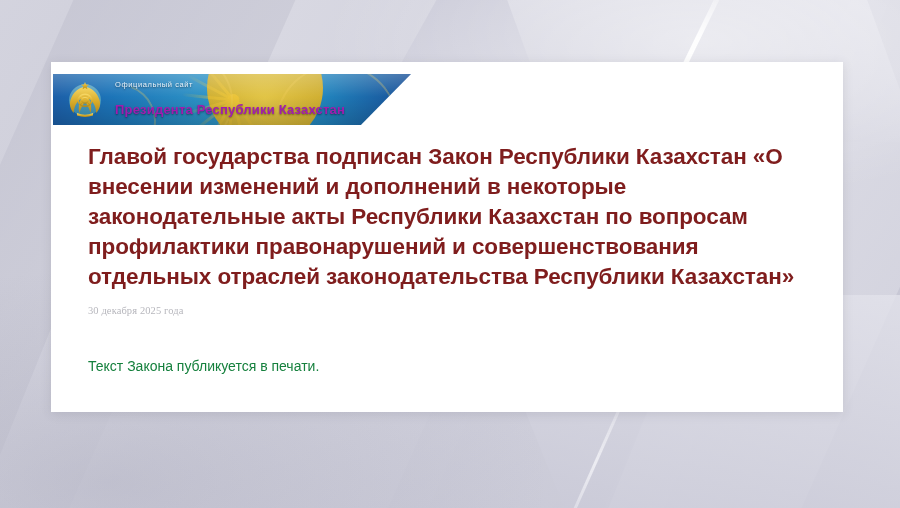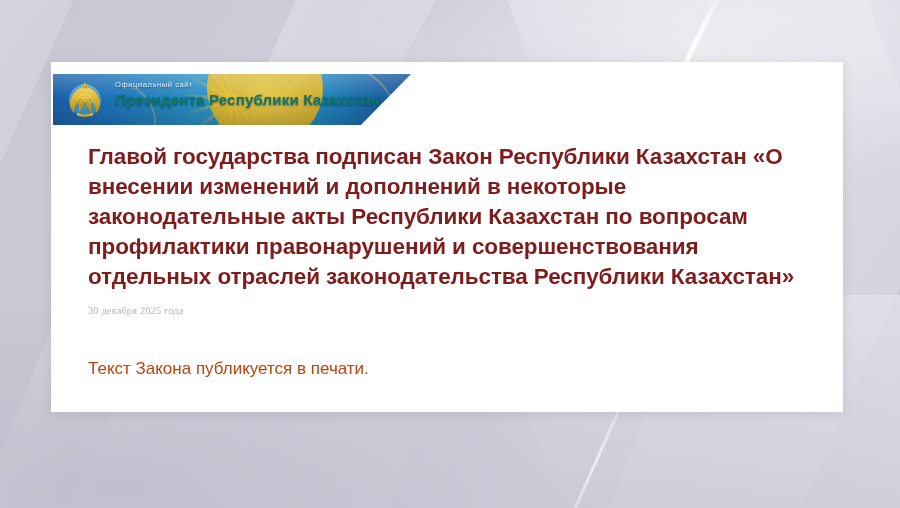--- a/index.html
+++ b/index.html
@@ -257,30 +257,30 @@
     left: 62px;
     top: 7px;
     color: #ffffff;
     text-shadow: 0 1px 2px rgba(0,0,0,.45);
   }
   .banner-sub {
     font-size: 7.5px;
     letter-spacing: .6px;
     line-height: 1;
     color: #e9f3fb;
-    margin-bottom: 3px;
+    margin-bottom: 14px;
     white-space: nowrap;
   }
   .banner-main {
-    font-size: 15px;
+    font-size: 13px;
     font-weight: 700;
     letter-spacing: .2px;
     line-height: 1.05;
     white-space: nowrap;
-    color: #0f766e;
+    color: #a21caf;
   }
 
   
   .article {
     position: absolute;
     left: 37px;
     top: 80px;
     right: 48px;
   }
   .headline {
@@ -294,24 +294,24 @@
   .pubdate {
     margin: 13px 0 0 0;
     font-size: 10.5px;
     font-weight: 400;
     color: #b7b7bd;
     letter-spacing: .1px;
     font-family: Liberation Serif, serif;
   }
   .body-text {
     margin: 40px 0 4px 0;
-    font-size: 17px;
+    font-size: 14px;
     font-weight: 400;
     line-height: 1.5;
-    color: #c2410c;
+    color: #15803d;
   }
 </style>
 </head>
 <body>
 
 <div id="screen">
 
   <div class="bg-base"></div>
   <div class="bg-layer">
     <div class="shard s1"></div>

